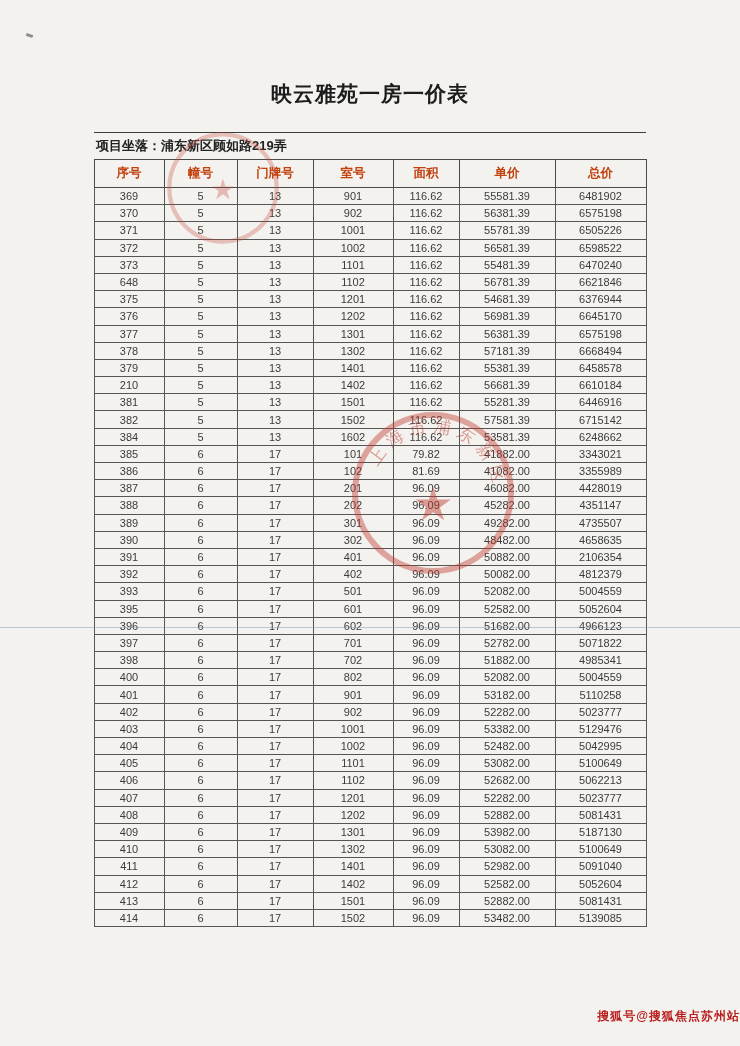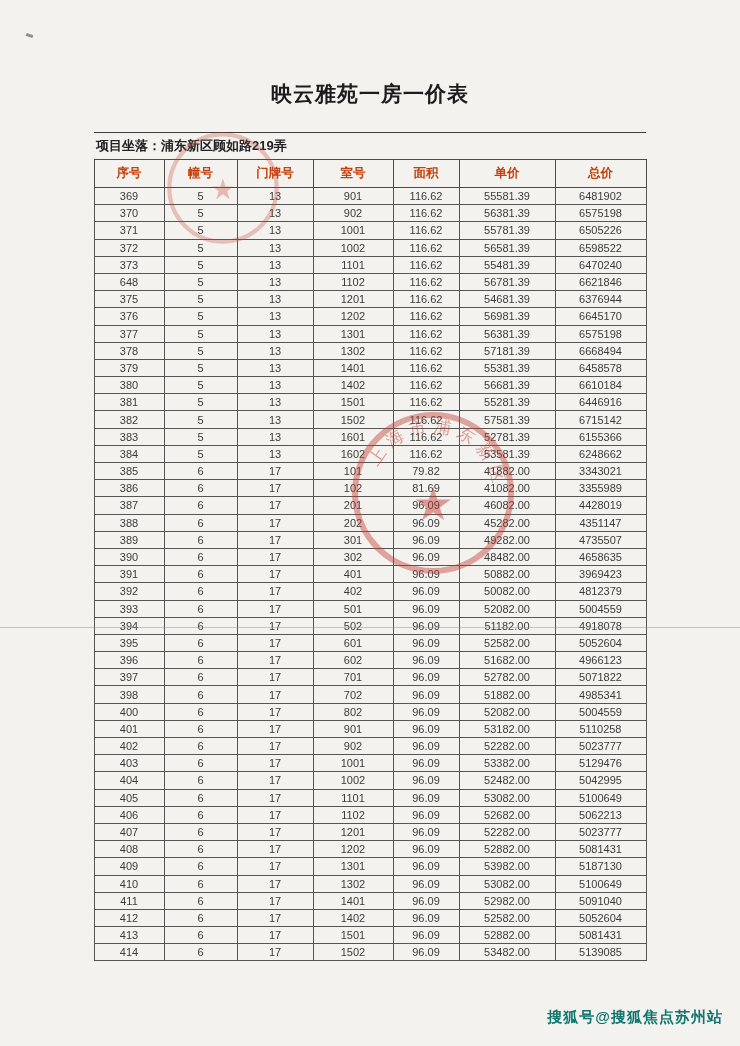--- a/index.html
+++ b/index.html
@@ -77,24 +77,24 @@
   .artifact-dot{
     position:absolute;
     left:26px; top:34px;
     width:7px;height:3px;
     background:rgba(60,60,60,.55);
     transform:rotate(20deg);
     pointer-events:none;
   }
   .watermark{
     position:absolute;
-    right:17px; top:1008px;
-    font-size:15px;
+    right:0; top:1008px;
+    font-size:12px;
     font-weight:bold;
-    color:#0f766e;
+    color:#b91c1c;
     letter-spacing:1px;
   }
 </style>
 </head>
 <body>
 
 <div class="page">
 
   <h1 class="doc-title">映云雅苑一房一价表</h1>
 
@@ -217,21 +217,21 @@
         <tr>
           <td>379</td>
           <td>5</td>
           <td>13</td>
           <td>1401</td>
           <td>116.62</td>
           <td>55381.39</td>
           <td>6458578</td>
         </tr>
         <tr>
-          <td>380</td>
+          <td>210</td>
           <td>5</td>
           <td>13</td>
           <td>1402</td>
           <td>116.62</td>
           <td>56681.39</td>
           <td>6610184</td>
         </tr>
         <tr>
           <td>381</td>
           <td>5</td>
@@ -242,29 +242,20 @@
           <td>6446916</td>
         </tr>
         <tr>
           <td>382</td>
           <td>5</td>
           <td>13</td>
           <td>1502</td>
           <td>116.62</td>
           <td>57581.39</td>
           <td>6715142</td>
-        </tr>
-        <tr>
-          <td>383</td>
-          <td>5</td>
-          <td>13</td>
-          <td>1601</td>
-          <td>116.62</td>
-          <td>52781.39</td>
-          <td>6155366</td>
         </tr>
         <tr>
           <td>384</td>
           <td>5</td>
           <td>13</td>
           <td>1602</td>
           <td>116.62</td>
           <td>53581.39</td>
           <td>6248662</td>
         </tr>
@@ -322,48 +313,39 @@
           <td>48482.00</td>
           <td>4658635</td>
         </tr>
         <tr>
           <td>391</td>
           <td>6</td>
           <td>17</td>
           <td>401</td>
           <td>96.09</td>
           <td>50882.00</td>
-          <td>3969423</td>
+          <td>2106354</td>
         </tr>
         <tr>
           <td>392</td>
           <td>6</td>
           <td>17</td>
           <td>402</td>
           <td>96.09</td>
           <td>50082.00</td>
           <td>4812379</td>
         </tr>
         <tr>
           <td>393</td>
           <td>6</td>
           <td>17</td>
           <td>501</td>
           <td>96.09</td>
           <td>52082.00</td>
           <td>5004559</td>
-        </tr>
-        <tr>
-          <td>394</td>
-          <td>6</td>
-          <td>17</td>
-          <td>502</td>
-          <td>96.09</td>
-          <td>51182.00</td>
-          <td>4918078</td>
         </tr>
         <tr>
           <td>395</td>
           <td>6</td>
           <td>17</td>
           <td>601</td>
           <td>96.09</td>
           <td>52582.00</td>
           <td>5052604</td>
         </tr>

